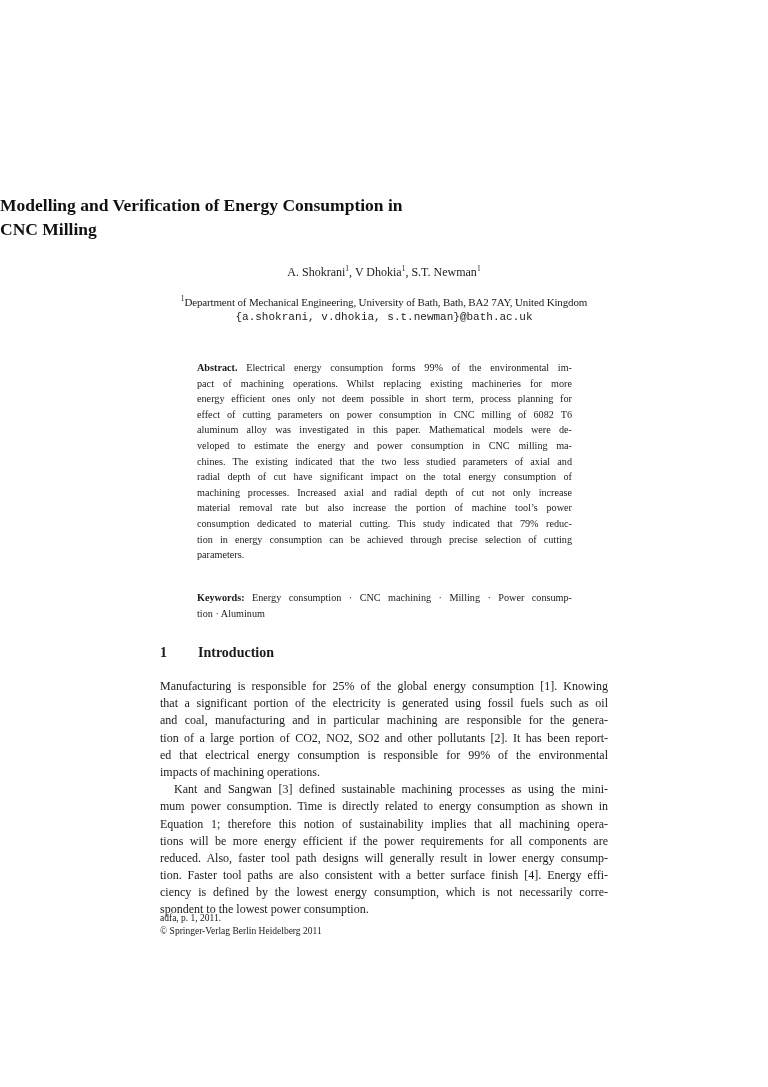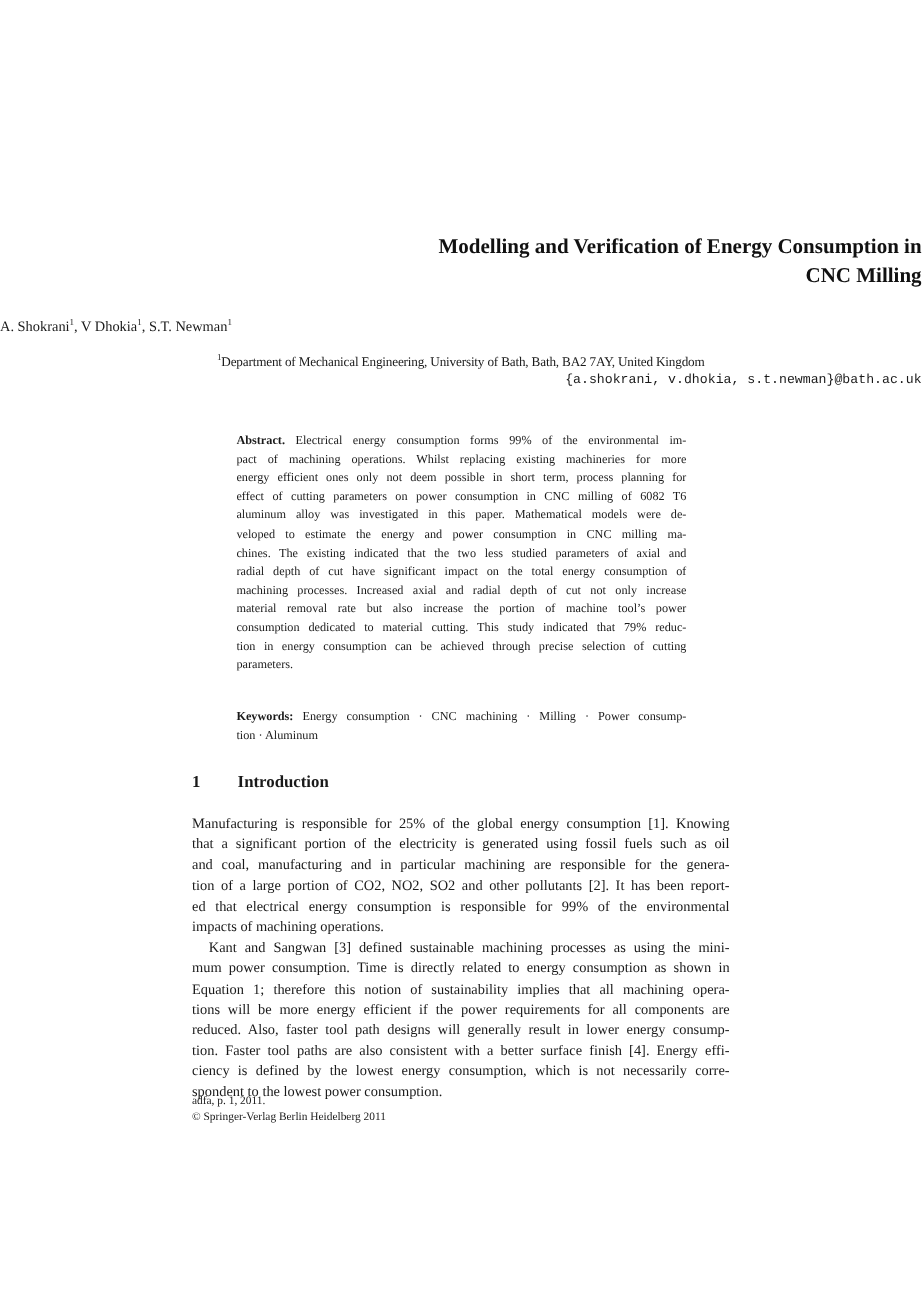--- a/index.html
+++ b/index.html
@@ -2,32 +2,32 @@
 <html><head>
 <meta charset="utf-8">
 <style>
   html, body { margin: 0; padding: 0; }
   body {
     width: 768px; height: 1087px; background: #ffffff; position: relative; overflow: hidden;
     font-family: "Liberation Serif", "DejaVu Serif", serif; color: #1a1a1a;
   }
   .abs { position: absolute; }
   .title {
-    left: 0; width: 768px; top: 193px; text-align: right;
+    left: 0; width: 768px; top: 193px; text-align: left;
     font-weight: bold; font-size: 17.5px; line-height: 24px; color: #111;
   }
   .authors {
-    left: 0; width: 768px; top: 264px; text-align: left; font-size: 12px; line-height: 16px;
+    left: 0; width: 768px; top: 264px; text-align: center; font-size: 12px; line-height: 16px;
   }
   .authors sup, .affil sup { font-size: 7.5px; vertical-align: 5px; line-height: 0; }
   .affil {
     left: 0; width: 768px; top: 295px; text-align: center; font-size: 11px; line-height: 14px; letter-spacing: -0.15px;
   }
   .email {
-    left: 0; width: 768px; top: 310px; text-align: right;
+    left: 0; width: 768px; top: 310px; text-align: center;
     font-family: "Liberation Mono", "DejaVu Sans Mono", monospace; font-size: 11px; line-height: 14px;
   }
   .abstract { left: 197px; width: 375px; top: 360px; font-size: 10.2px; line-height: 15.6px; }
   .keywords { left: 197px; width: 375px; top: 590px; font-size: 10.2px; line-height: 15.6px; }
   .line {
     display: block; text-align: justify; text-align-last: justify; white-space: nowrap; height: 15.6px;
   }
   .line.last { text-align-last: left; }
   .line::after { content: ""; display: inline-block; width: 100%; height: 0; }
   .line.last::after { display: none; }

